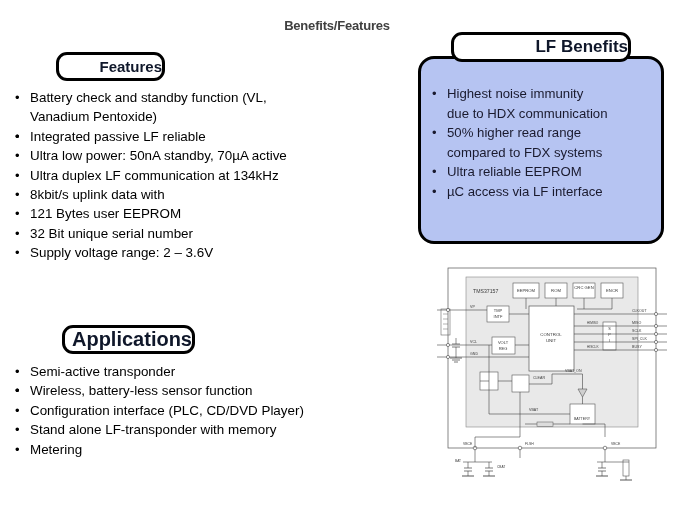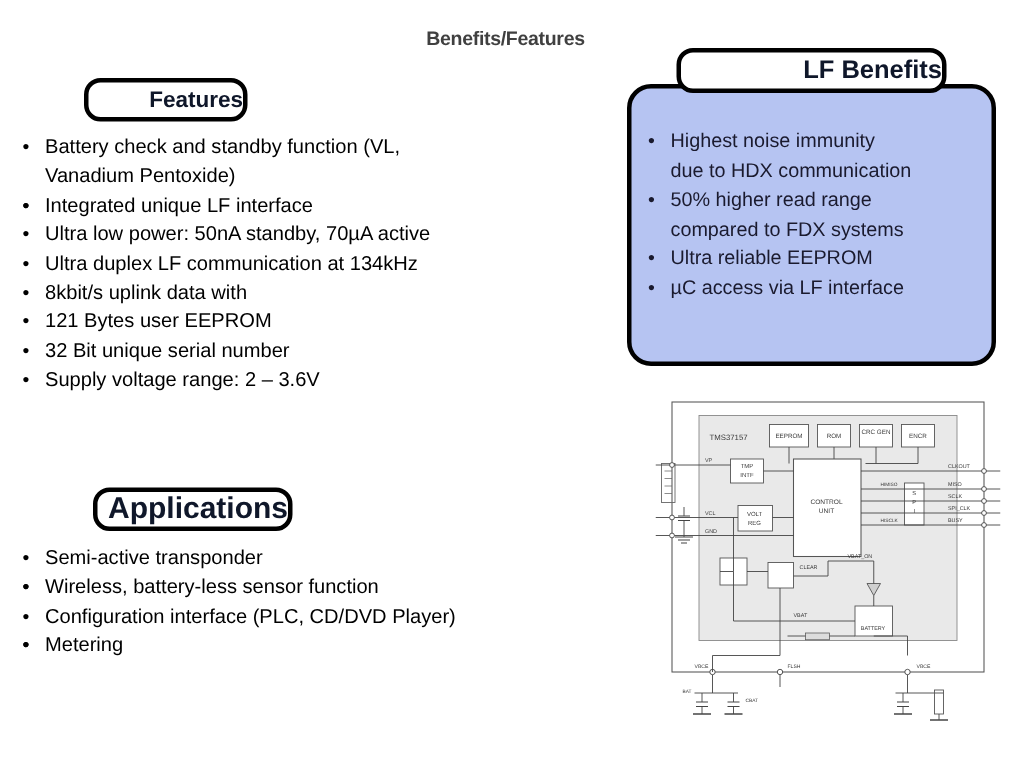--- a/index.html
+++ b/index.html
@@ -166,39 +166,39 @@
   <div class="slide-title">Benefits/Features</div>
 
   <div class="pill" id="features-pill">
     <span>Features</span>
   </div>
 
   <ul class="bullets" id="features-list">
     <li><span class="dot">•</span><span>Battery check and standby function  (VL,
 Vanadium  Pentoxide)</span></li>
     <li><span class="dot">•</span></li>
-    <li><span class="dot">•</span><span>Integrated  unique LF interface</span></li>
+    <li><span class="dot">•</span><span>Integrated  passive LF reliable</span></li>
     <li><span class="dot">•</span><span>Ultra low power: 50nA standby, 70µA active</span></li>
     <li><span class="dot">•</span><span>Ultra  duplex  LF communication at 134kHz</span></li>
     <li><span class="dot">•</span><span>8kbit/s uplink  data with</span></li>
     <li><span class="dot">•</span><span>121 Bytes user EEPROM</span></li>
     <li><span class="dot">•</span><span>32 Bit unique  serial number</span></li>
     <li><span class="dot">•</span><span>Supply  voltage range: 2 – 3.6V</span></li>
   </ul>
 
   <div class="pill" id="applications-pill">
     <span>Applications</span>
   </div>
 
   <ul class="bullets" id="applications-list">
     <li><span class="dot">•</span><span>Semi-active transponder</span></li>
     <li><span class="dot">•</span></li>
     <li><span class="dot">•</span><span>Wireless, battery-less sensor function</span></li>
     <li><span class="dot">•</span><span>Configuration  interface  (PLC, CD/DVD Player)</span></li>
-    <li><span class="dot">•</span></li>
+    <li><span class="dot">•</span><span>Stand alone LF-transponder with memory</span></li>
     <li><span class="dot">•</span><span>Metering</span></li>
   </ul>
 
   <div id="lf-panel"></div>
 
   <div class="pill" id="lf-pill">
     <span>LF Benefits</span>
   </div>
 
   <ul class="bullets" id="lf-list">

